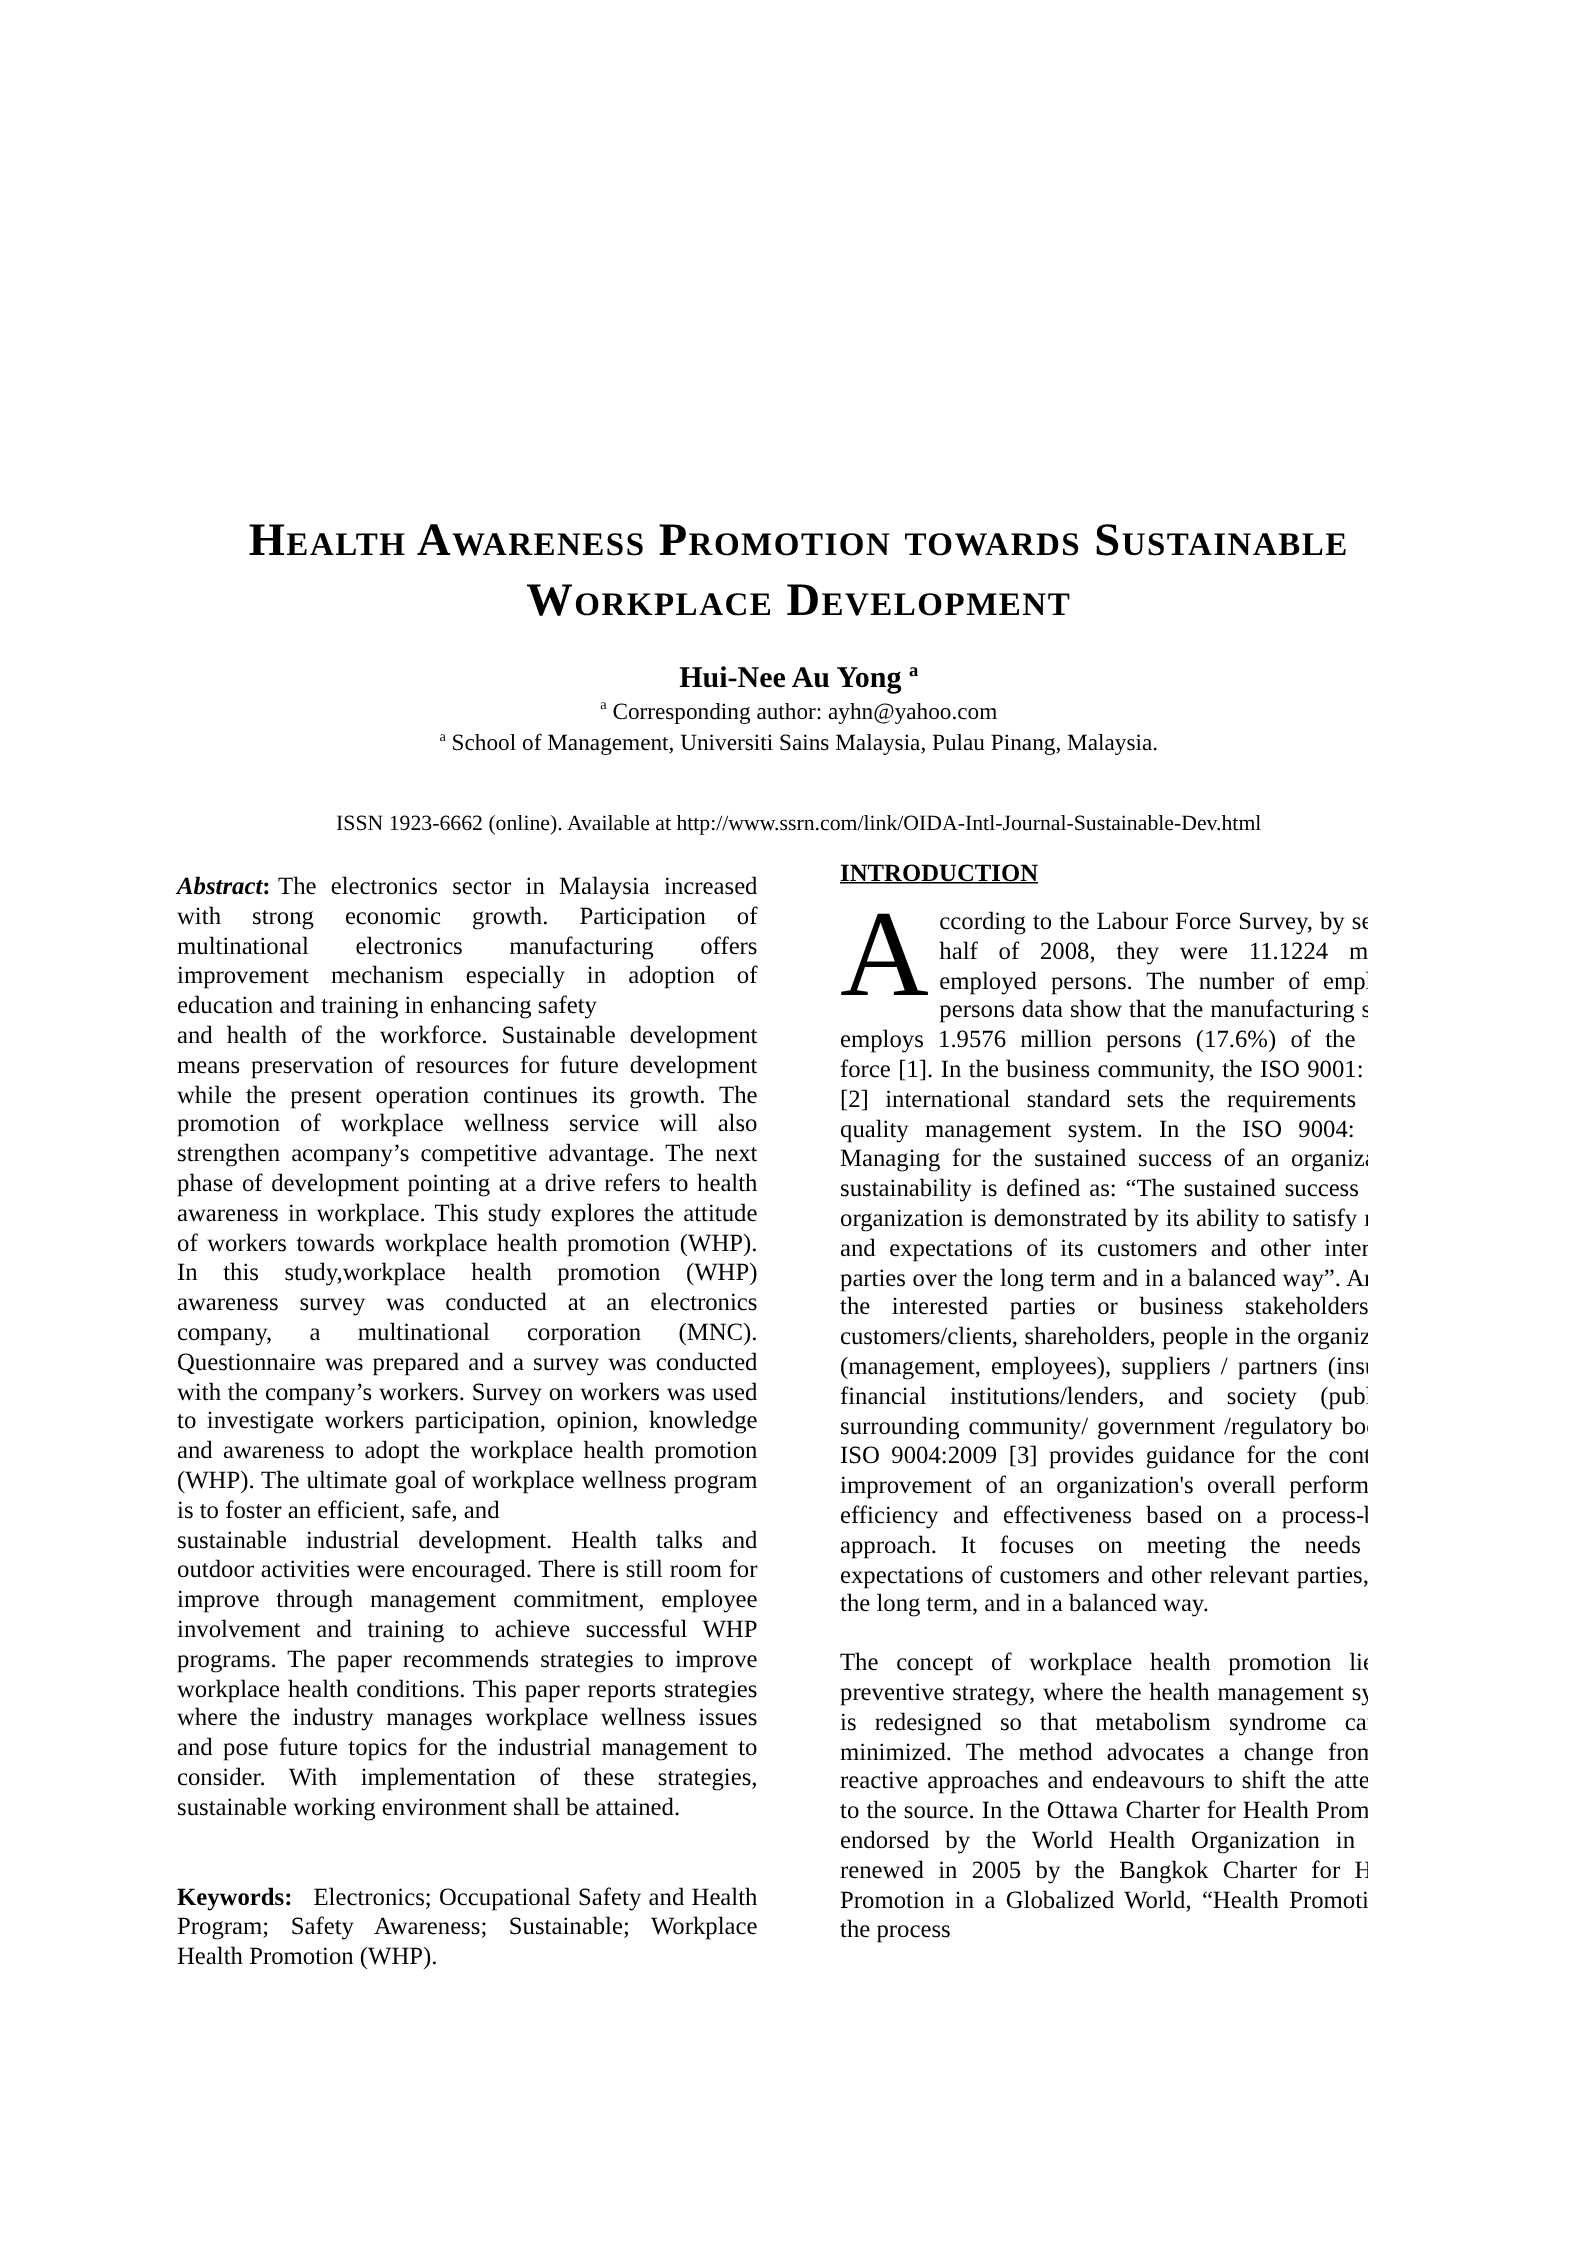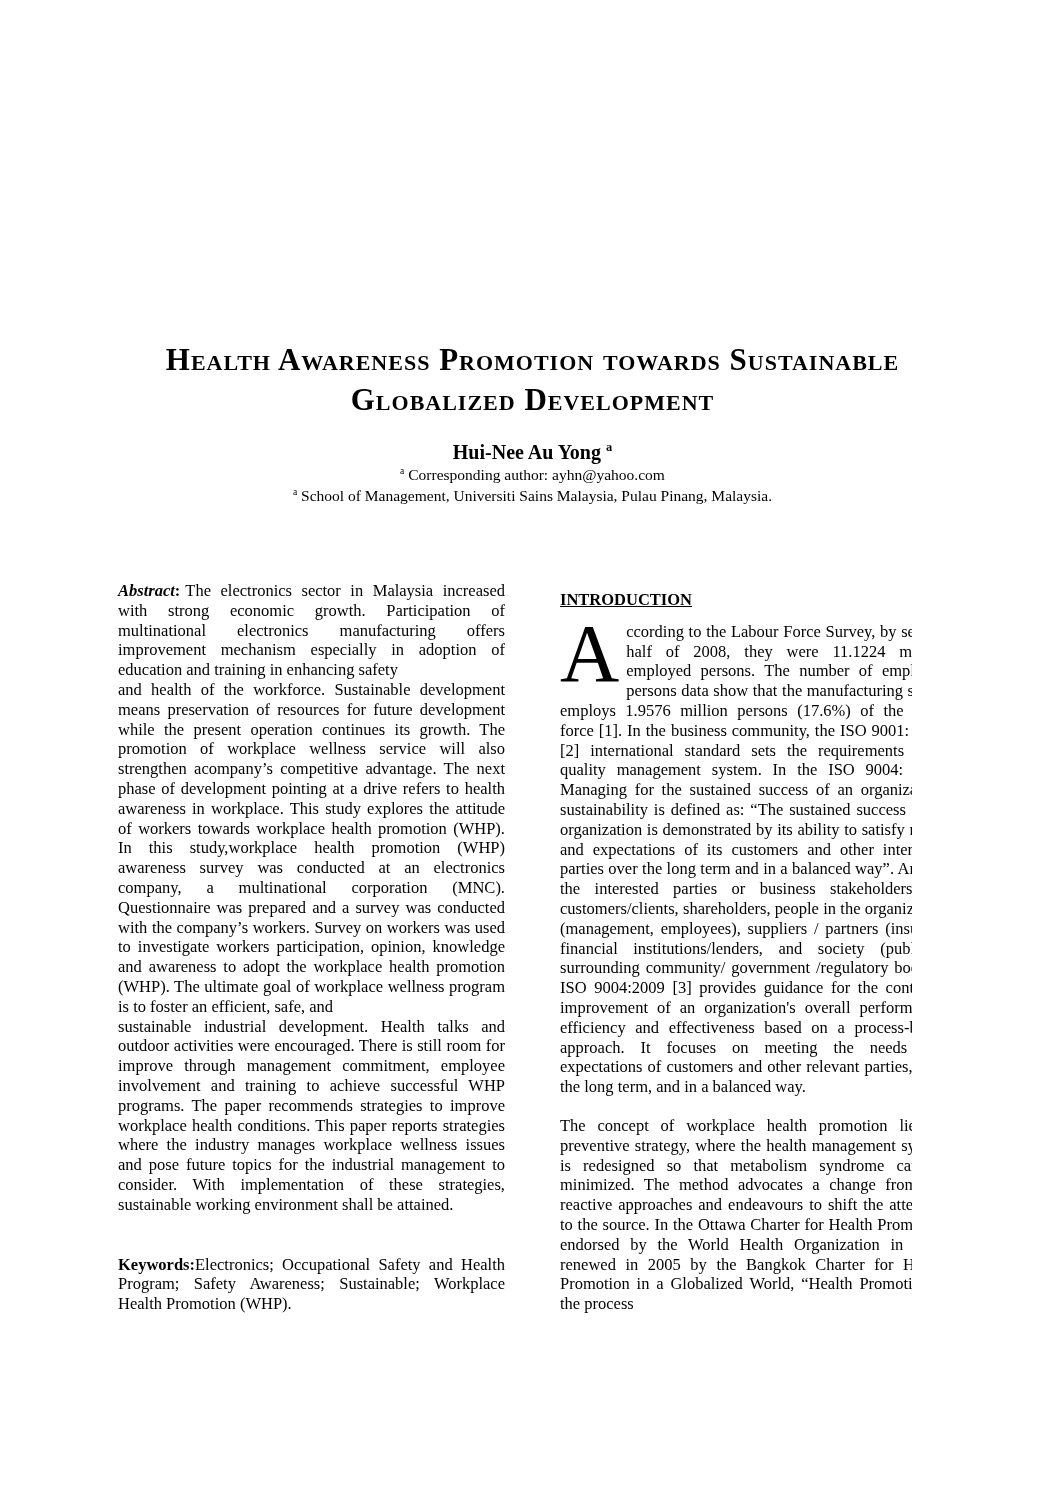--- a/index.html
+++ b/index.html
@@ -43,33 +43,32 @@
     font-size: 14.5px;
     line-height: 19px;
   }
   .columns {
     position: absolute;
     left: 118px;
     top: 572px;
     width: 829px;
     display: flex;
     gap: 55px;
-    align-items: flex-end;
   }
   .col {
     width: 387px;
     font-size: 16.5px;
     line-height: 19.8px;
     text-align: justify;
   }
   .col p { margin: 0; }
   .col-left { padding-top: 9px; }
   .ab-label { padding-right: 5px; font-weight: bold; }
   .ab-label i { font-style: italic; }
-  .kw-label { padding-right: 0; font-weight: bold; }
+  .kw-label { padding-right: 14px; font-weight: bold; }
   .keywords { margin-top: 40px !important; }
   .section-heading {
     margin: 0 0 13px 0;
     font-size: 16.5px;
     line-height: 19px;
     font-weight: bold;
     text-decoration: underline;
   }
   .para-gap { margin-top: 19px !important; }
   .dropcap {
@@ -79,29 +78,29 @@
     height: 59px;
     margin: 2px 7px 0 0;
   }
 </style>
 </head>
 <body>
 
 <div class="page">
 
   <div class="header-block">
-    <h1 class="title"><span>Health Awareness Promotion towards Sustainable</span><br><span>Globalized Development</span></h1>
+    <h1 class="title"><span>Health Awareness Promotion towards Sustainable</span><br><span>Workplace Development</span></h1>
 
     <div class="author"><span>Hui-Nee Au Yong</span> <sup>a</sup></div>
 
     <div class="affil"><sup>a</sup> <span>Corresponding author: ayhn@yahoo.com</span></div>
 
     <div class="affil"><sup>a</sup> <span>School of Management, Universiti Sains Malaysia, Pulau Pinang, Malaysia.</span></div>
 
-    <div class="copyright"><br></div>
+    <div class="copyright"><br><span>ISSN 1923-6662 (online). Available at http://www.ssrn.com/link/OIDA-Intl-Journal-Sustainable-Dev.html</span></div>
   </div>
 
   <div class="columns">
 
     <div class="col col-left">
       <p class="abstract"><span class="ab-label"><i>Abstract</i><span>:</span></span><span>The electronics sector in Malaysia increased with strong economic growth. Participation of multinational electronics manufacturing offers improvement mechanism especially in adoption of education and training in enhancing safety</span><br><span>and health of the workforce. Sustainable development means preservation of resources for future development while the present operation continues its growth. The promotion of workplace wellness service will also strengthen acompany’s competitive advantage. The next phase of development pointing at a drive refers to health awareness in workplace. This study explores the attitude of workers towards workplace health promotion (WHP). In this study,workplace health promotion (WHP) awareness survey was conducted at an electronics company, a multinational corporation (MNC). Questionnaire was prepared and a survey was conducted with the company’s workers. Survey on workers was used to investigate workers participation, opinion, knowledge and awareness to adopt the workplace health promotion (WHP). The ultimate goal of workplace wellness program is to foster an efficient, safe, and</span><br><span>sustainable industrial development. Health talks and outdoor activities were encouraged. There is still room for improve through management commitment, employee involvement and training to achieve successful WHP programs. The paper recommends strategies to improve workplace health conditions. This paper reports strategies where the industry manages workplace wellness issues and pose future topics for the industrial management to consider. With implementation of these strategies, sustainable working environment shall be attained.</span></p>
 
       <p class="keywords"><span class="kw-label">Keywords:</span><span>Electronics; Occupational Safety and Health Program; Safety Awareness; Sustainable; Workplace Health Promotion (WHP).</span></p>
     </div>
 

